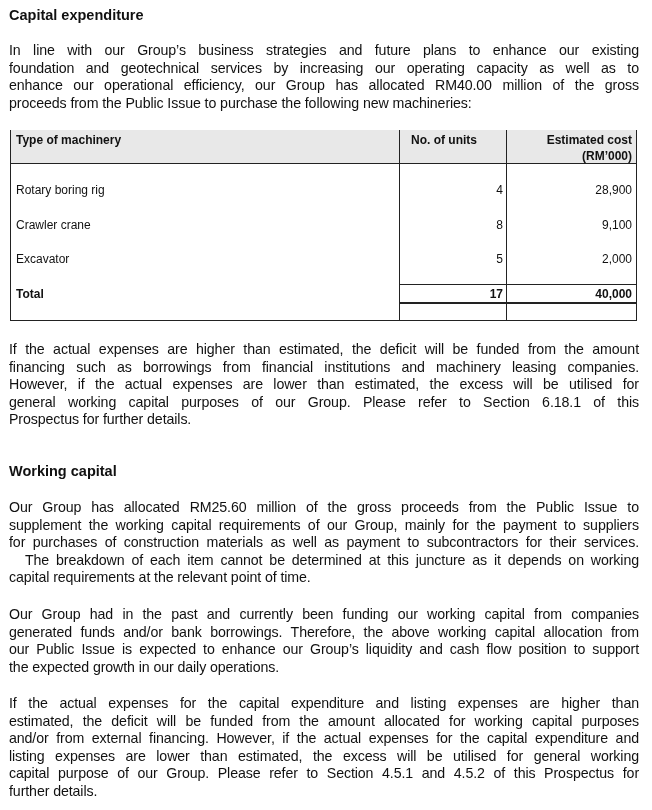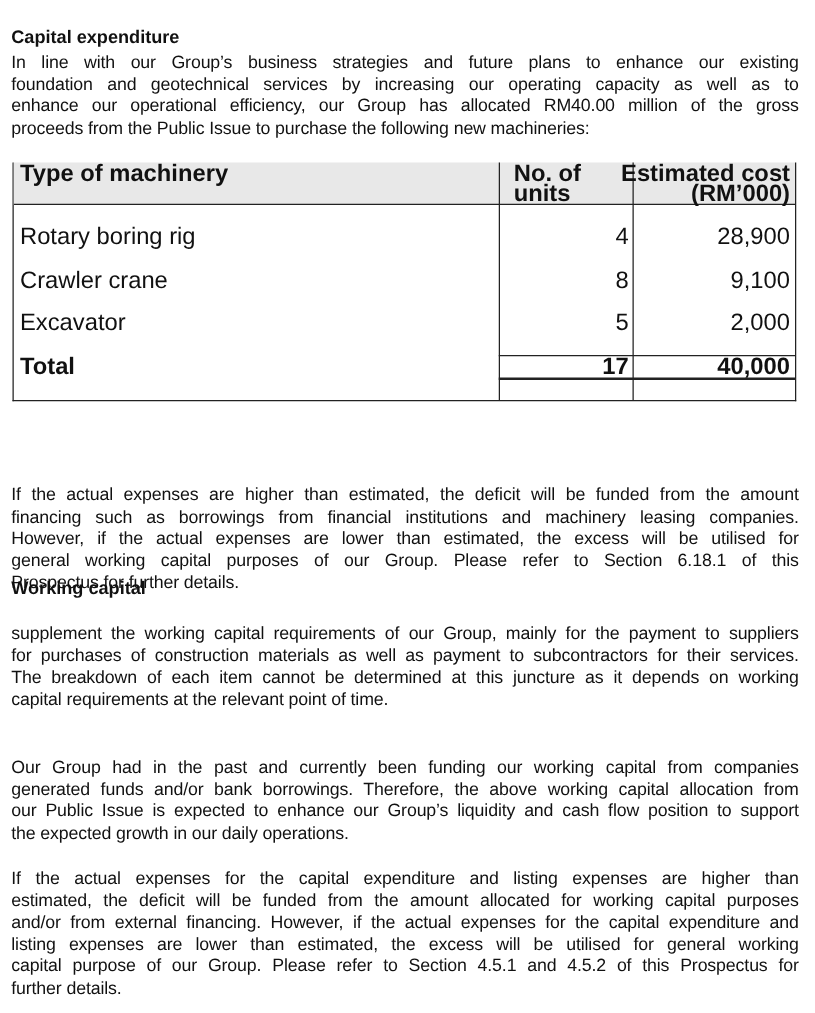--- a/index.html
+++ b/index.html
@@ -53,40 +53,40 @@
     }
     .vline {
       position: absolute;
       top: 0;
       bottom: 0;
       width: 1px;
       background: #222;
     }
     .cell {
       position: absolute;
-      font-size: 19px;
+      font-size: 12px;
       line-height: 16px;
     }
     .cell.b { font-weight: bold; }
     .c1 { left: 5px; }
     .c2 { right: 133px; text-align: right; }
     .c3 { right: 4px; text-align: right; }
     .hline {
       position: absolute;
       height: 1px;
       background: #222;
     }
     .hline.thick { height: 2px; }
   </style>
 </head>
 <body>
 
 <div>
 
-  <div class="heading" style="top:22px;">Capital expenditure</div>
+  <div class="heading" style="top:7px;">Capital expenditure</div>
 
   <div class="para" style="top:42px;">
     <div style="text-align-last:justify;">In line with our Group’s business strategies and future plans to enhance our existing</div>
     <div style="text-align-last:justify;">foundation and geotechnical services by increasing our operating capacity as well as to</div>
     <div style="text-align-last:justify;">enhance our operational efficiency, our Group has allocated RM40.00 million of the gross</div>
     <div>proceeds from the Public Issue to purchase the following new machineries:</div>
   </div>
 
   <div class="tbl">
     <div class="tbl-head"></div>
@@ -120,33 +120,34 @@
     <div class="hline thick" style="top:172px; left:388px; right:0;"></div>
 
     <div>
       <div class="cell b c1" style="top:156px;">Total</div>
       <div class="cell b c2" style="top:156px;">17</div>
       <div class="cell b c3" style="top:156px;">40,000</div>
     </div>
   </div>
 
   <div class="para" style="top:341px;">
-    <div style="text-align-last:justify;margin-top:47px;">If the actual expenses are higher than estimated, the deficit will be funded from the amount</div>
+    <div style="text-align-last:justify;">If the actual expenses are higher than estimated, the deficit will be funded from the amount</div>
     <div style="text-align-last:justify;">financing such as borrowings from financial institutions and machinery leasing companies.</div>
     <div style="text-align-last:justify;">However, if the actual expenses are lower than estimated, the excess will be utilised for</div>
     <div style="text-align-last:justify;">general working capital purposes of our Group. Please refer to Section 6.18.1 of this</div>
     <div>Prospectus for further details.</div>
   </div>
 
   <div class="heading" style="top:463px;">Working capital</div>
 
   <div class="para" style="top:499px;">
+    <div style="text-align-last:justify;">Our Group has allocated RM25.60 million of the gross proceeds from the Public Issue to</div>
     <div style="text-align-last:justify;">supplement the working capital requirements of our Group, mainly for the payment to suppliers</div>
     <div style="text-align-last:justify;">for purchases of construction materials as well as payment to subcontractors for their services.</div>
-    <div style="text-align-last:justify;">The breakdown of each item cannot be determined at this juncture as it depends on working</div>
+    <div style="text-align-last:justify;margin-left:16px;">The breakdown of each item cannot be determined at this juncture as it depends on working</div>
     <div>capital requirements at the relevant point of time.</div>
   </div>
 
   <div class="para" style="top:606px;">
     <div style="text-align-last:justify;">Our Group had in the past and currently been funding our working capital from companies</div>
     <div style="text-align-last:justify;">generated funds and/or bank borrowings. Therefore, the above working capital allocation from</div>
     <div style="text-align-last:justify;">our Public Issue is expected to enhance our Group’s liquidity and cash flow position to support</div>
     <div>the expected growth in our daily operations.</div>
   </div>
 

